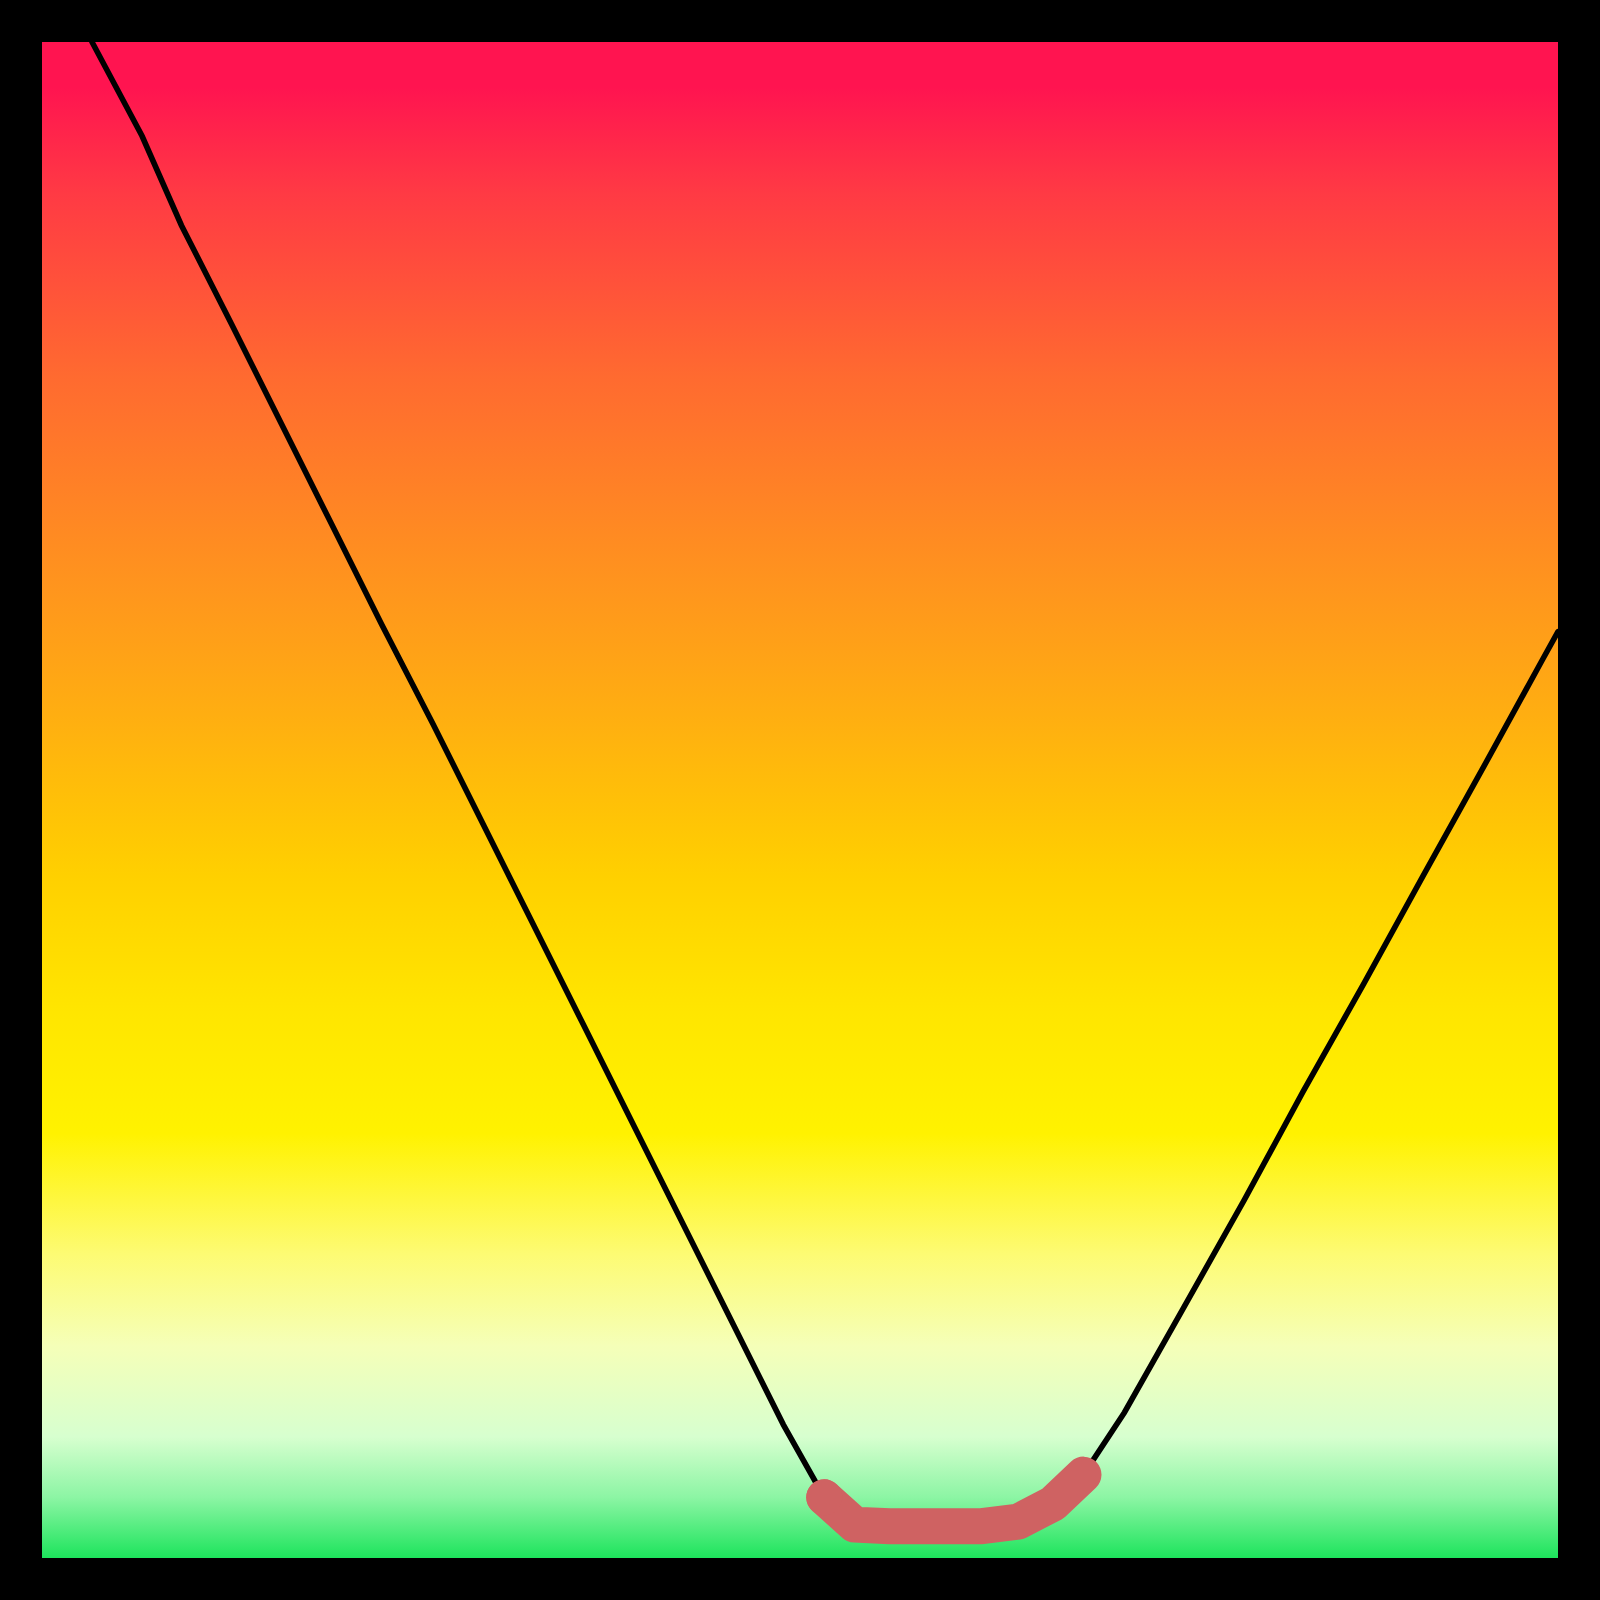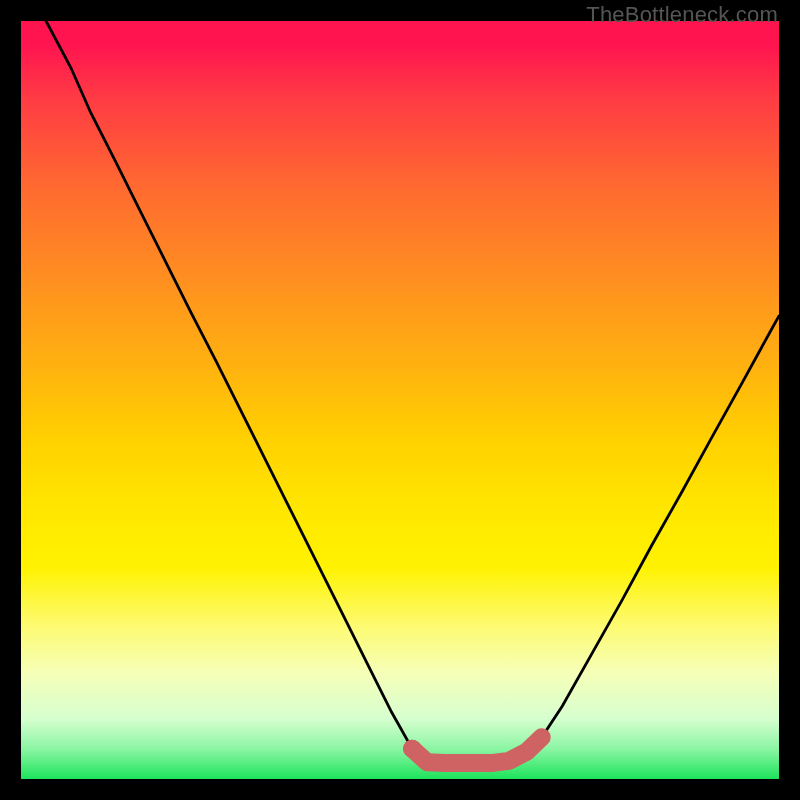--- a/index.html
+++ b/index.html
@@ -64,14 +64,13 @@
 <body>
 
 <div class="stage">
   <div class="plot-area">
     <svg class="curve-svg" viewBox="0 0 758 758" preserveAspectRatio="none">
       <path id="curve-path" fill="none" stroke-width="2.8" stroke-linecap="round" stroke="#000000" d="M25.01 0.00 L50.03 47.00 L69.74 91.72 L94.75 140.99 L119.76 191.02 L144.78 241.04 L169.79 291.07 L195.56 341.10 L220.58 391.13 L245.59 441.16 L270.61 491.18 L295.62 541.21 L320.63 591.24 L345.65 641.27 L370.66 691.30 L391.13 727.68 L406.29 741.32 L423.72 742.08 L448.74 742.08 L469.96 742.08 L488.15 739.81 L505.59 730.71 L520.75 716.31 L541.21 685.23 L570.77 632.93 L601.09 579.11 L630.66 524.54 L660.98 470.72 L690.54 416.90 L720.86 362.32 L750.42 308.51 L758.00 294.86"></path>
       <path id="highlight-path" fill="none" stroke-width="18" stroke-linecap="round" stroke-linejoin="round" stroke="#cf6262" d="M391.13 727.68 L406.29 741.32 L423.72 742.08 L448.74 742.08 L469.96 742.08 L488.15 739.81 L505.59 730.71 L520.75 716.31"></path>
       <circle id="highlight-start-dot" r="9" fill="#cf6262" cx="391.13" cy="727.68"></circle>
     </svg>
   </div>
-  <div class="watermark">TheBottleneck.com</div>
 </div>
 
 </body></html>

